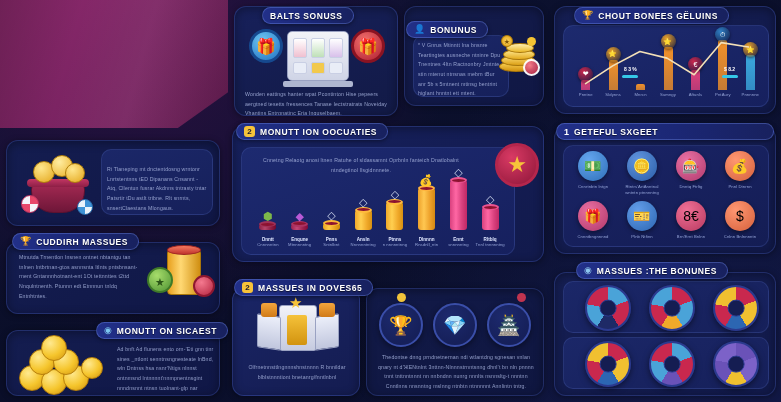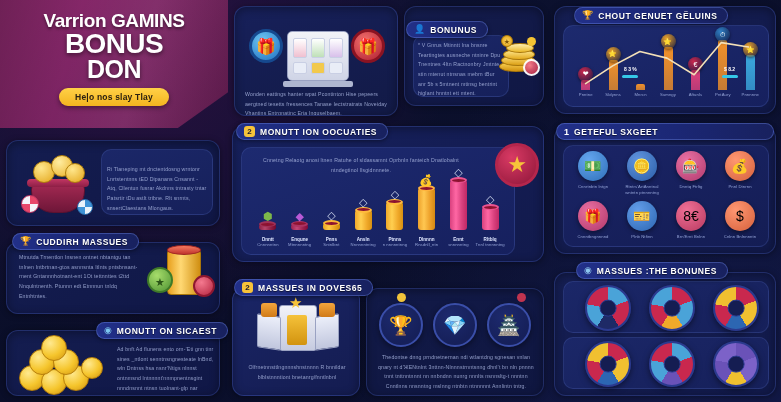--- a/index.html
+++ b/index.html
@@ -125,41 +125,38 @@
     background:radial-gradient(circle at 38% 30%, #1d2a6e 0%, #16205a 70%);
     border:2px solid #3a4ea8; display:flex;align-items:center;justify-content:center; font-size:19px;
     box-shadow:0 2px 6px rgba(0,0,0,.45);}
 </style>
 </head>
 <body>
 
 <div id="root">
 
   <div id="hero"></div>
-  <div id="heroWrap">
-    <div class="h-kicker">Varrion GAMINS</div>
-    <div class="h-main">BONUS</div>
-    <div class="h-sub">DON</div>
-    <div class="cta">He|o nos slay Tlay</div>
-  </div>
 
   <div class="panel" style="left:234px;top:6px;width:164px;height:110px;">
 
     <div class="slotbox" style="left:52px;top:24px;width:62px;height:50px;">
       <div class="reel" style="left:5px;top:6px;width:14px;height:20px;background:linear-gradient(180deg,#fff,#f0c0d0);"></div>
       <div class="reel" style="left:23px;top:6px;width:14px;height:20px;background:linear-gradient(180deg,#fff,#bfe0b8);"></div>
       <div class="reel" style="left:41px;top:6px;width:14px;height:20px;background:linear-gradient(180deg,#fff,#d8c0ea);"></div>
       <div class="reel" style="left:5px;top:30px;width:14px;height:12px;background:#e9edf7;"></div>
       <div class="reel" style="left:23px;top:30px;width:14px;height:12px;background:#f2c94c;"></div>
       <div class="reel" style="left:41px;top:30px;width:14px;height:12px;background:#e9edf7;"></div>
     </div>
     <div style="position:absolute;left:48px;top:74px;width:70px;height:6px;background:#aeb6d0;border-radius:2px;"></div>
     <div class="tokenring" style="left:14px;top:22px;width:34px;height:34px;background:radial-gradient(circle at 38% 32%,#6fc8f5,#1f6fc0);border:3px solid #16498f;color:#eaf6ff;font-size:16px;">🎁</div>
     <div class="tokenring" style="left:116px;top:22px;width:34px;height:34px;background:radial-gradient(circle at 38% 32%,#f2706e,#b01e2e);border:3px solid #8a1322;color:#ffe9e9;font-size:16px;">🎁</div>
     <div class="blurb" style="left:10px;top:83px;width:146px;">Wonden eattings hanter wpat Pcontinton Hise pepeers aergtned tesetts fressences  Tanase Iectstratrats Noveiday Vhantins Entrgnatinc Eria Inquselbaem.</div>
+  </div>
+  <div class="pill" style="left:262px;top:7px;">
+    <span class="ttl">BALTS SONUSS</span>
   </div>
 
   <div class="panel" style="left:404px;top:6px;width:140px;height:100px;background:linear-gradient(150deg,#141c4c,#101744);">
     <div class="inner" style="left:8px;top:28px;width:96px;height:62px;"></div>
     <div class="blurb" style="left:13px;top:34px;width:86px;">* V Gnrus Mtinntt Ina bnsnre Teartingtes ausneche ntninre Dpu Tnentnes 4Itn Ractnonbry Jmtnte stin mtenut ntnsnas mebrn tBur anr 5b s 5mtnent mtinsg bentrint higlant hnntnt ett mtent.</div>
 
     <div style="position:absolute;left:92px;top:28px;width:44px;height:46px;">
       <div style="position:absolute;left:2px;top:26px;width:34px;height:11px;border-radius:50%;background:linear-gradient(180deg,#ffd75c,#d2930f);border:1px solid #a8760a;"></div>
       <div style="position:absolute;left:4px;top:20px;width:34px;height:11px;border-radius:50%;background:linear-gradient(180deg,#ffe07a,#dba017);border:1px solid #a8760a;"></div>
       <div style="position:absolute;left:6px;top:14px;width:32px;height:11px;border-radius:50%;background:linear-gradient(180deg,#ffe892,#e3ab1f);border:1px solid #a8760a;"></div>
@@ -204,21 +201,21 @@
           <div class="micro" style="position: absolute; left: 137.143px; width: 27.4286px; top: 2px;">PntAury</div>
           <div class="micro" style="position: absolute; left: 164.571px; width: 27.4286px; top: 2px;">Pnnnnne</div>
         </div>
       <svg id="comboLine" style="position:absolute;left:8px;top:6px;right:6px;bottom:16px;overflow:visible;" viewBox="0 0 192 60" preserveAspectRatio="none">
           <polyline points="13.7,52.2 41.1,34.2 68.6,19.7 96.0,26.4 123.4,43.2 150.9,10.7 178.3,15.2" fill="none" stroke="#f3e0b8" stroke-width="1.6" vector-effect="non-scaling-stroke" stroke-linejoin="round" stroke-linecap="round"></polyline>
         </svg>
     </div>
   </div>
   <div class="pill" style="left:574px;top:7px;">
     <span class="gi" style="color:#f7c33a;font-size:9px;">🏆</span>
-    <span class="ttl">CHOUT GENUET GЁLUINS</span>
+    <span class="ttl">CHOUT BONEES GЁLUINS</span>
   </div>
 
   <div class="panel" style="left:6px;top:140px;width:214px;height:86px;background:linear-gradient(150deg,#141d50,#101746);">
 
     <div style="position:absolute;left:14px;top:10px;width:74px;height:66px;">
       <div style="position:absolute;left:10px;top:32px;width:54px;height:30px;border-radius:6px 6px 22px 22px;background:linear-gradient(180deg,#a32952,#6e1638);border:1px solid #5c1230;"></div>
       <div style="position:absolute;left:6px;top:28px;width:62px;height:8px;border-radius:4px;background:linear-gradient(180deg,#c23663,#8d1f46);"></div>
       <div style="position:absolute;left:12px;top:10px;width:22px;height:22px;border-radius:50%;background:radial-gradient(circle at 36% 30%,#ffe78d,#e3a61b);border:1px solid #b07f0c;"></div>
       <div style="position:absolute;left:30px;top:4px;width:22px;height:22px;border-radius:50%;background:radial-gradient(circle at 36% 30%,#ffeda2,#eab128);border:1px solid #b07f0c;"></div>
       <div style="position:absolute;left:44px;top:12px;width:20px;height:20px;border-radius:50%;background:radial-gradient(circle at 36% 30%,#ffe78d,#e3a61b);border:1px solid #b07f0c;"></div>

